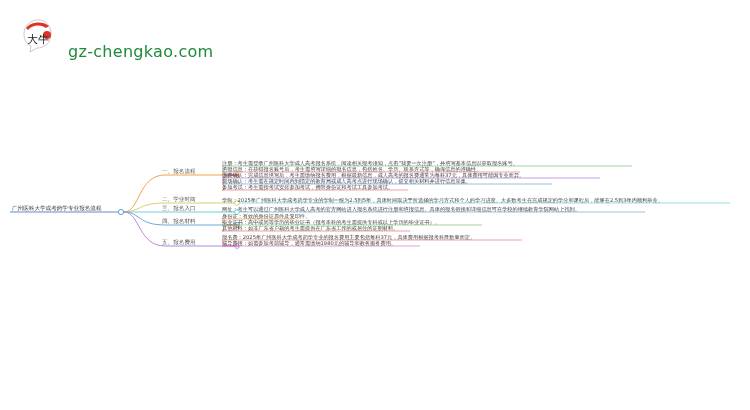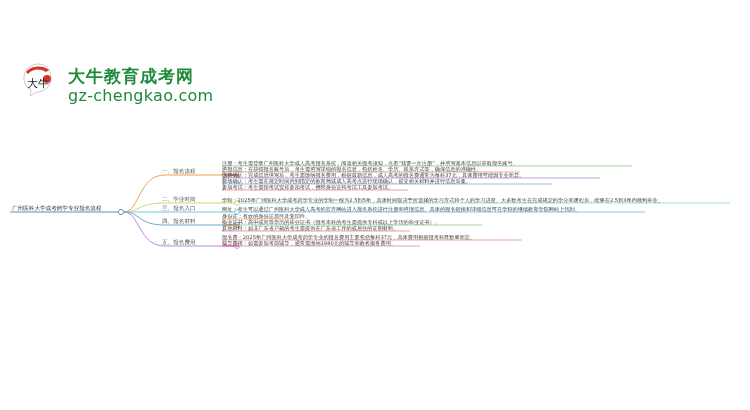--- a/index.html
+++ b/index.html
@@ -1,36 +1,35 @@
 <!DOCTYPE html>
 <html><head>
 <meta charset="utf-8">
 <style>
   html, body { margin: 0; padding: 0; background: #ffffff; }
   body { width: 750px; height: 410px; position: relative; overflow: hidden; font-family: "DejaVu Sans", sans-serif; }
-  .logo { position: absolute; left: 20px; top: 18px; width: 190px; height: 40px; margin-top: 44px; }
+  .logo { position: absolute; left: 20px; top: 18px; width: 190px; height: 40px; }
   .logo-badge { position: absolute; left: 0; top: 0; width: 34px; height: 36px; }
   .logo-title { position: absolute; left: 48px; top: 3px; font-size: 17px; font-weight: bold; color: #1f8a3a; letter-spacing: 1px; white-space: nowrap; }
   .logo-url { position: absolute; left: 48px; top: 24px; font-size: 16px; color: #1f8a3a; white-space: nowrap; letter-spacing: 0.3px; }
   svg.map { position: absolute; left: 0; top: 0; }
   .txt { position: absolute; font-size: 5.2px; line-height: 6px; color: #444; white-space: nowrap; }
   .root-txt { position: absolute; left: 12px; top: 205px; font-size: 5.6px; color: #333; white-space: nowrap; }
   .branch { position: absolute; font-size: 5.6px; color: #555; white-space: nowrap; }
 </style>
 </head>
 <body>
 
 <div class="logo">
   <svg class="logo-badge" viewBox="0 0 34 36" width="34" height="36">
     <path d="M4 16 C4 6 12 2 18 2 C26 2 31 8 31 16 C31 25 24 30 17 30 L10 34 L11 28 C6 25 4 21 4 16 Z" fill="#ffffff" stroke="#bbbbbb" stroke-width="0.8"></path>
     <path d="M6 10 C10 4 22 2 29 8 L26 10 C20 6 12 7 8 12 Z" fill="#d9342b"></path>
     <circle cx="27" cy="17" r="4" fill="#d9342b"></circle>
     <text x="7" y="25" font-size="11" font-family="DejaVu Serif, serif" fill="#222">大牛</text>
   </svg>
-  <div class="logo-title">大牛教育成考网</div>
   <div class="logo-url">gz-chengkao.com</div>
 </div>
 
 <svg class="map" width="750" height="410">
 
   <line x1="10" y1="212" x2="118" y2="212" stroke="#5a8fc4" stroke-width="1"></line>
   <circle cx="121" cy="212" r="2.6" fill="#fff" stroke="#5a8fc4" stroke-width="0.9"></circle>
 
   <path d="M124 212 C140 212 138 175 165 175 L235 175" fill="none" stroke="#f5a04a" stroke-width="1"></path>
   <path d="M124 212 C140 212 138 203 165 203 L235 203" fill="none" stroke="#d8d070" stroke-width="1"></path>

